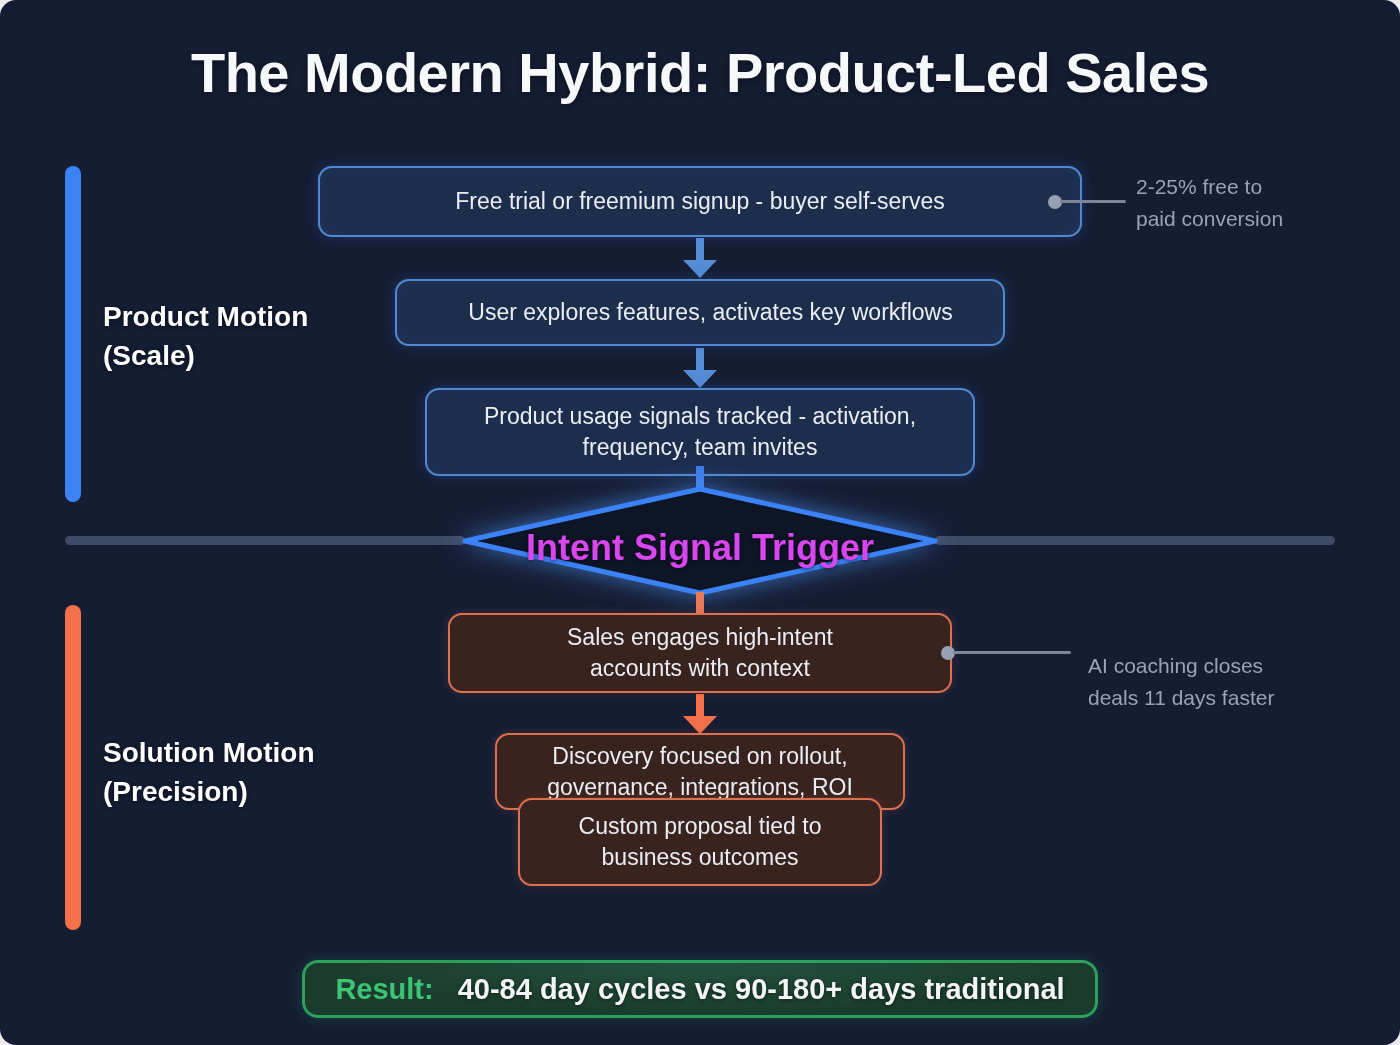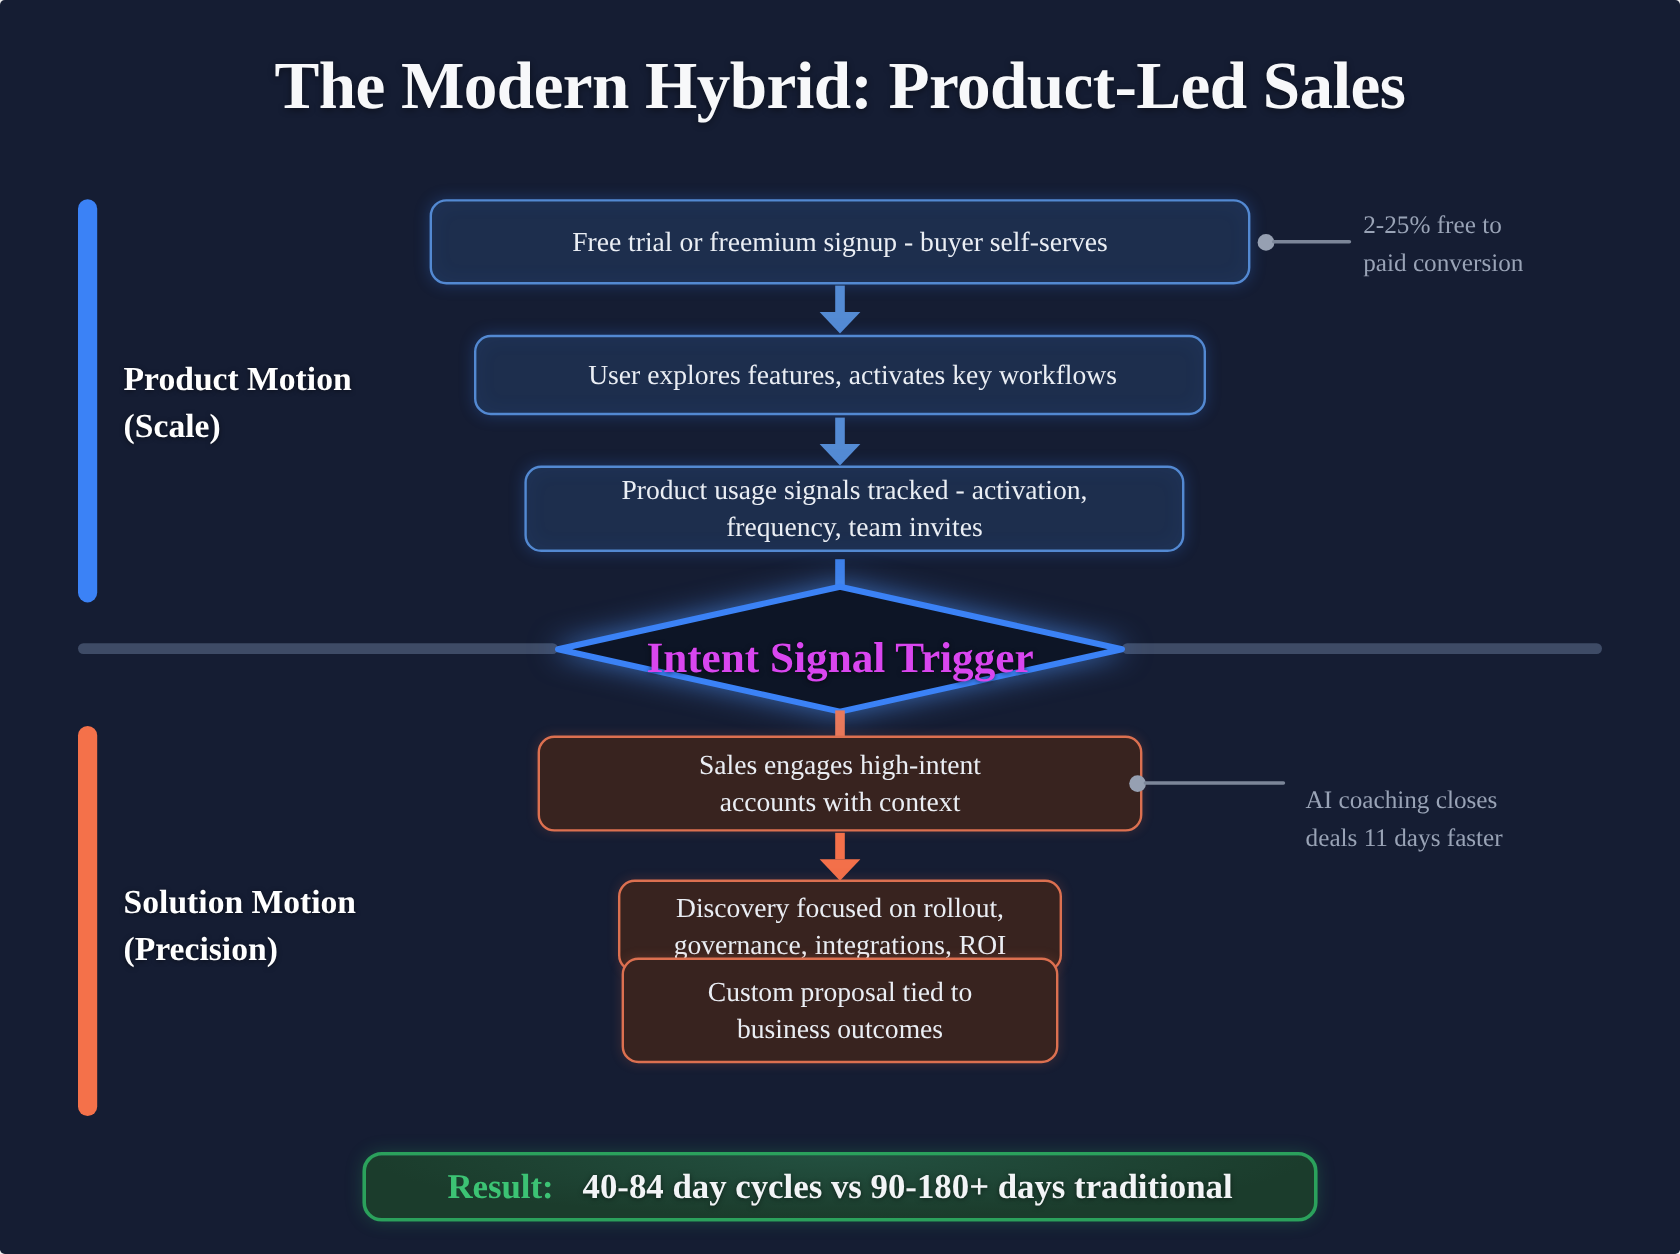--- a/index.html
+++ b/index.html
@@ -1,19 +1,19 @@
 <!DOCTYPE html>
 <html><head>
 <meta charset="utf-8">
 <style>
   html,body{margin:0;padding:0;background:#ececec;}
   .card{
     position:relative;width:1400px;height:1045px;margin:0 auto;
-    background:#151d33;border-radius:4px;overflow:hidden;
-    font-family:Liberation Serif, serif;
+    background:#151d33;border-radius:16px;overflow:hidden;
+    font-family:Liberation Sans, sans-serif;
   }
   .page-title{
     position:absolute;top:40px;left:0;right:0;text-align:center;
     font-size:56px;font-weight:700;color:#f7f8fa;letter-spacing:-0.5px;
     text-shadow:0 2px 6px rgba(0,0,0,.45);
   }
   
   .rail{position:absolute;left:65px;width:16px;border-radius:8px;}
   .rail-blue{top:166px;height:336px;background:#3b82f6;}
   .rail-orange{top:605px;height:325px;background:#f4714a;}
@@ -31,25 +31,25 @@
     color:#eaeef4;font-size:23px;line-height:31px;white-space:pre-line;
   }
   .fbox-blue{
     background:#1d2e4d;border:2px solid #5389d2;
     box-shadow:0 0 12px rgba(59,130,246,.25), inset 0 0 18px rgba(59,130,246,.08);
   }
   .fbox-orange{
     background:#38231f;border:2px solid #dc7050;
     box-shadow:0 0 10px rgba(232,110,70,.18);
   }
-  .fbox-1{top:166px;width:684px;height:71px;}
+  .fbox-1{top:166px;width:764px;height:71px;}
   .fbox-2{top:279px;width:610px;height:67px;padding-left:21px;}
-  .fbox-3{top:388px;width:550px;height:72px;margin-left:12px;}
+  .fbox-3{top:388px;width:550px;height:88px;}
   .fbox-4{top:613px;width:504px;height:80px;}
-  .fbox-5{top:733px;width:370px;height:77px;}
+  .fbox-5{top:733px;width:410px;height:77px;}
   .fbox-6{top:798px;width:364px;height:88px;}
   
   .arrow{position:absolute;left:700px;transform:translateX(-50%);display:flex;flex-direction:column;align-items:center;}
   .arrow .stem{width:8px;height:22px;}
   .arrow .head{width:0;height:0;border-left:17px solid transparent;border-right:17px solid transparent;border-top-width:18px;border-top-style:solid;}
   .arrow-blue .stem{background:#548bd4;}
   .arrow-blue .head{border-top-color:#548bd4;}
   .arrow-orange .stem{background:#f3704a;}
   .arrow-orange .head{border-top-color:#f3704a;}
   .arrow-b1{top:238px;}

